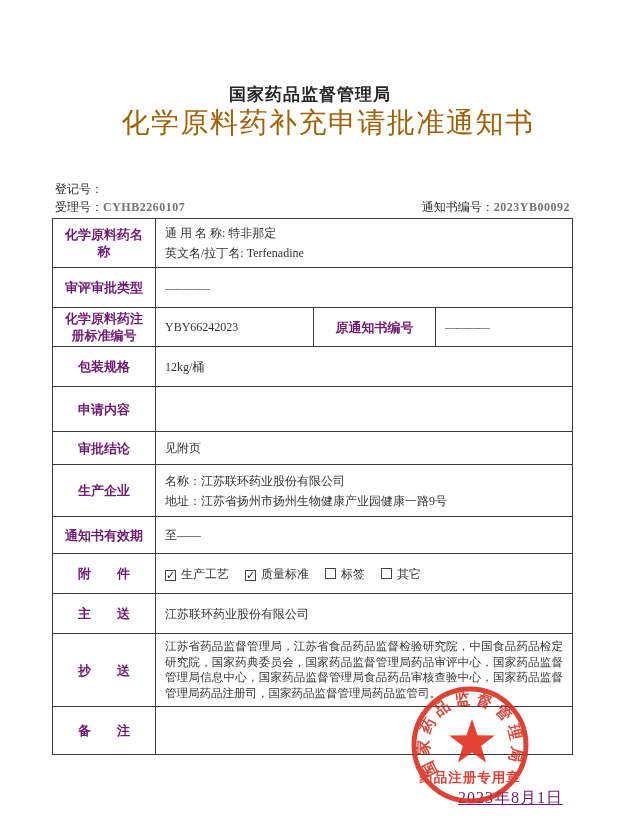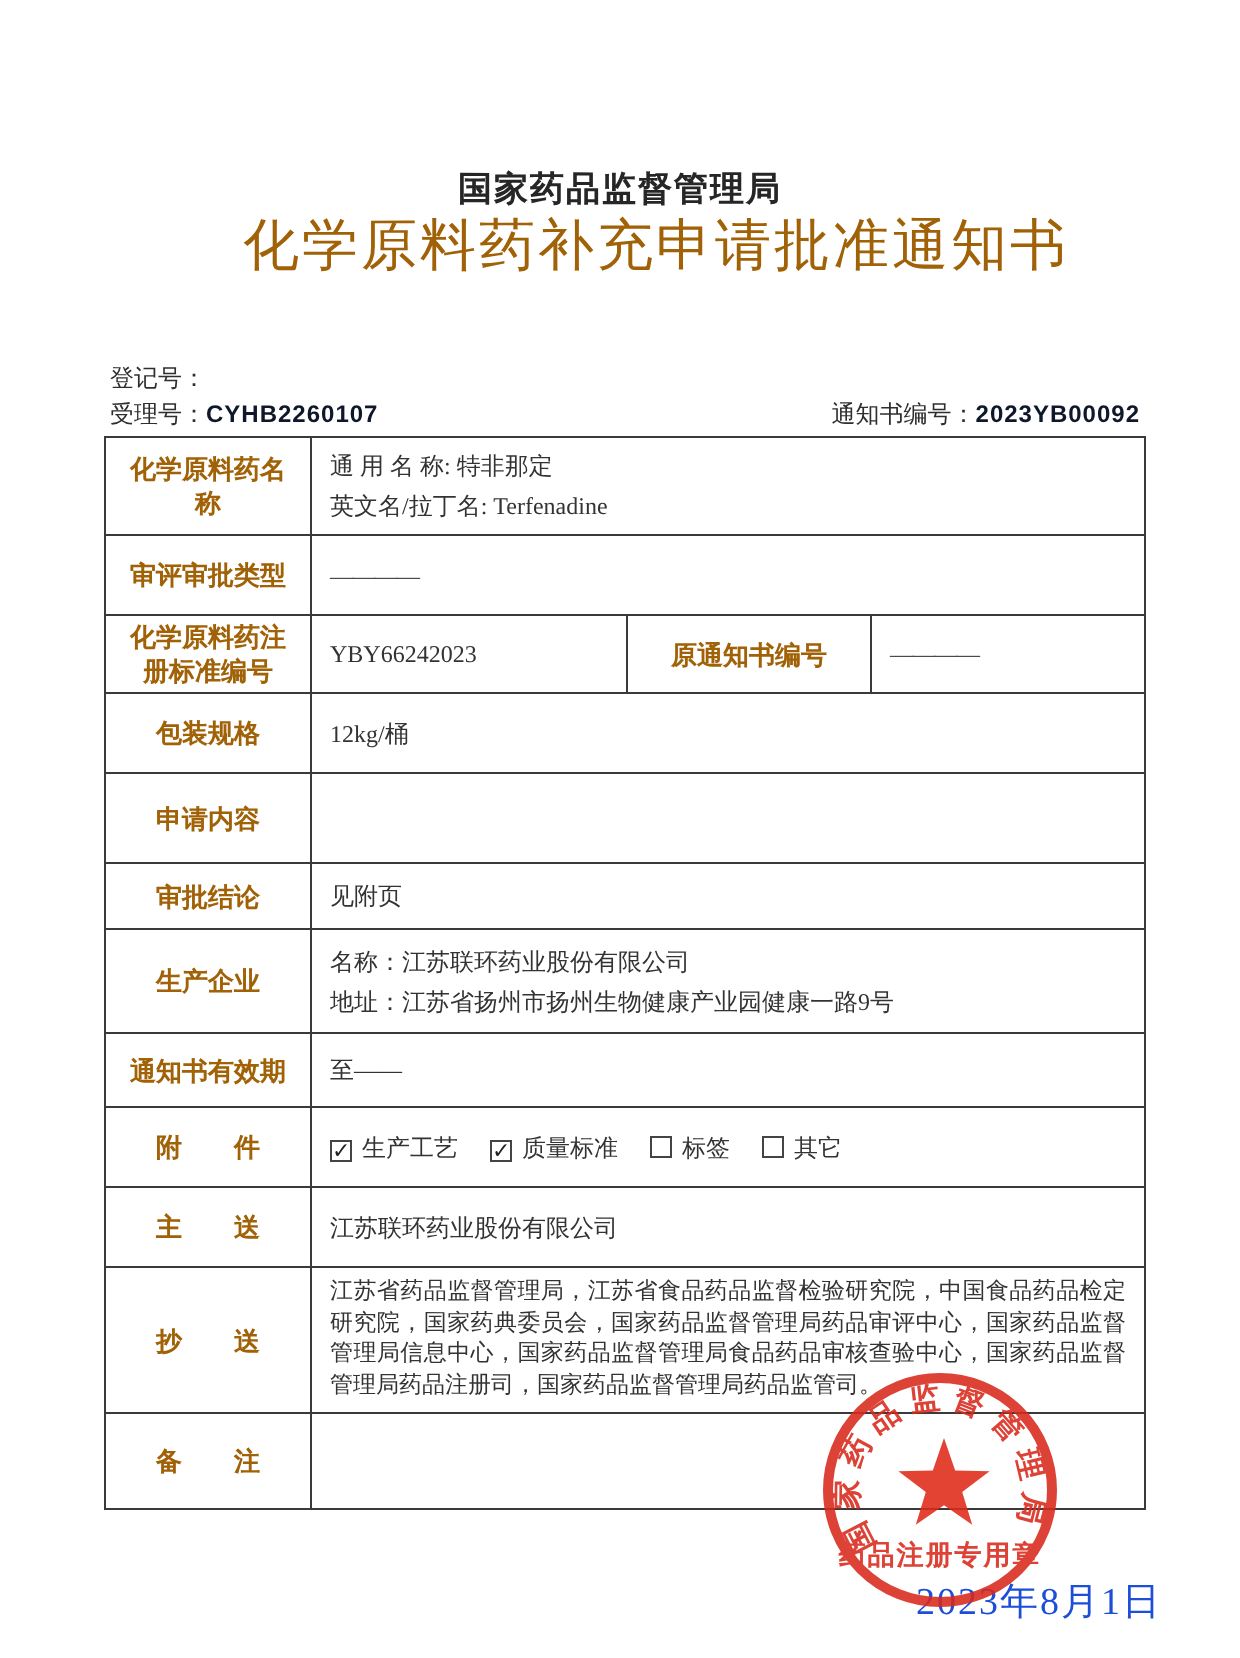--- a/index.html
+++ b/index.html
@@ -30,43 +30,43 @@
     text-align: center;
     font-size: 28px;
     letter-spacing: 1.5px;
     color: #a16207;
   }
   .meta { position: absolute; font-size: 12px; color: #2e2e2e; }
   .meta-reg { left: 55px; top: 181px; }
   .meta-acc { left: 55px; top: 199px; }
   .meta-notice { right: 50px; top: 199px; margin-left: 40px; }
   .meta .num {
-    font-family: Liberation Sans, sans-serif;
+    font-family: Liberation Serif, serif;
     font-weight: bold;
     letter-spacing: 0.5px;
-    color: #0f172a;
+    color: #737373;
   }
   table.doc {
     position: absolute;
     left: 52px; top: 218px;
     width: 520px;
     border-collapse: collapse;
     table-layout: fixed;
     border: 1.5px solid #3a3a3a;
   }
   table.doc td {
     border: 1px solid #3a3a3a;
     vertical-align: middle;
     overflow: hidden;
   }
   td.label {
     font-weight: bold;
     text-align: center;
     font-size: 13px;
-    color: #a16207;
+    color: #701a75;
     padding: 2px 8px;
     line-height: 17px;
   }
   td.val {
     font-size: 12px;
     color: #333333;
     padding: 3px 9px;
     line-height: 20px;
     margin-top: 18px;
   }
@@ -87,24 +87,25 @@
   td.cc-cell {
     font-size: 11.5px;
     line-height: 15.5px;
     text-align: justify;
     padding: 5px 9px;
     color: #333333;
   }
   .date-line {
     position: absolute;
     left: 458px; top: 788px;
-    font-size: 19px;
-    color: #1d4ed8;
+    font-size: 16px;
+    color: #701a75;
     letter-spacing: 1px;
     z-index: 1;
+    text-decoration: underline;
   }
   .stamp {
     position: absolute;
     left: 396px; top: 666px;
     z-index: 2;
     opacity: 0.88;
   }
   .stamp text {
     font-family: "Liberation Sans", "DejaVu Sans", sans-serif;
     font-weight: bold;

